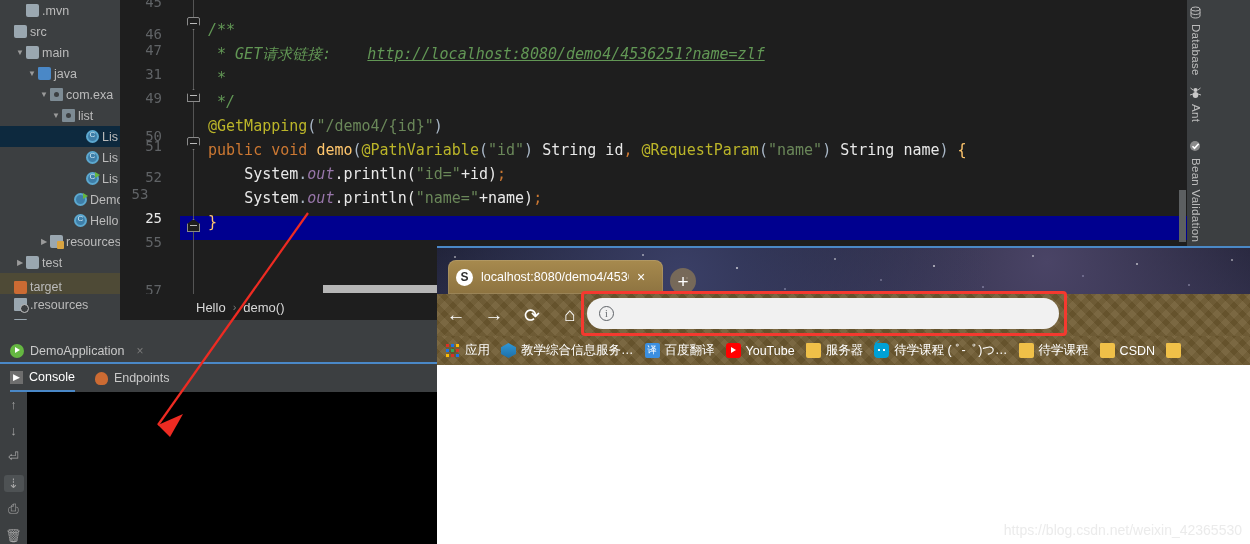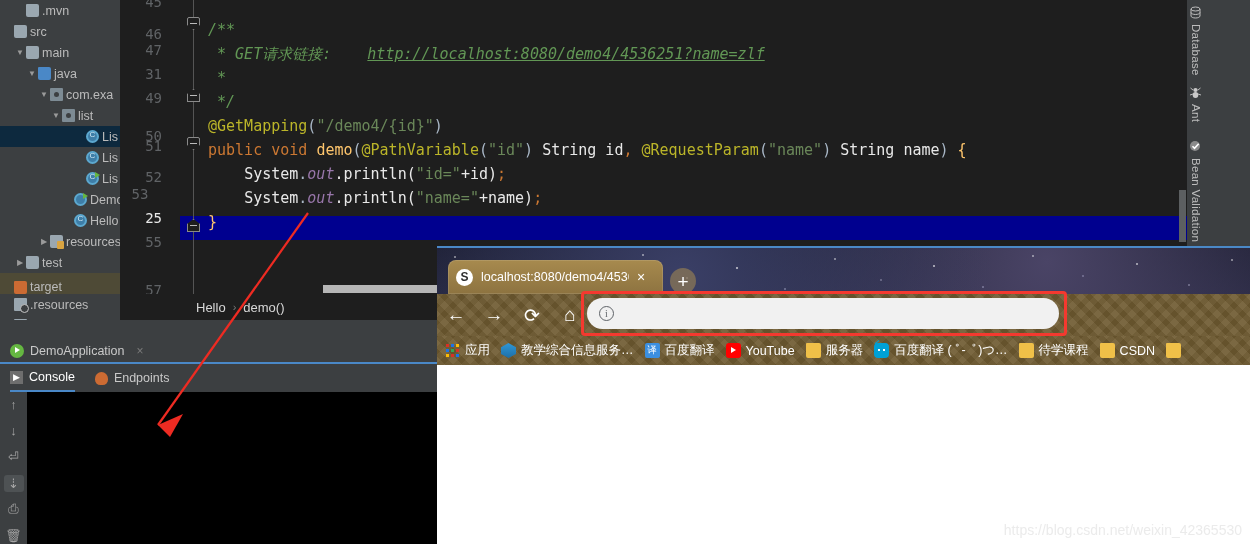--- a/index.html
+++ b/index.html
@@ -538,21 +538,21 @@
         <div class="bm">
           <span class="bmi yt"></span>
           <span>YouTube</span>
         </div>
         <div class="bm">
           <span class="bmi fold"></span>
           <span>服务器</span>
         </div>
         <div class="bm">
           <span class="bmi bili"></span>
-          <span>百度翻译 ( ﾟ- ﾟ)つ…</span>
+          <span>待学课程 ( ﾟ- ﾟ)つ…</span>
         </div>
         <div class="bm">
           <span class="bmi fold"></span>
           <span>待学课程</span>
         </div>
         <div class="bm">
           <span class="bmi fold"></span>
           <span>CSDN</span>
         </div>
         <div class="bm">

